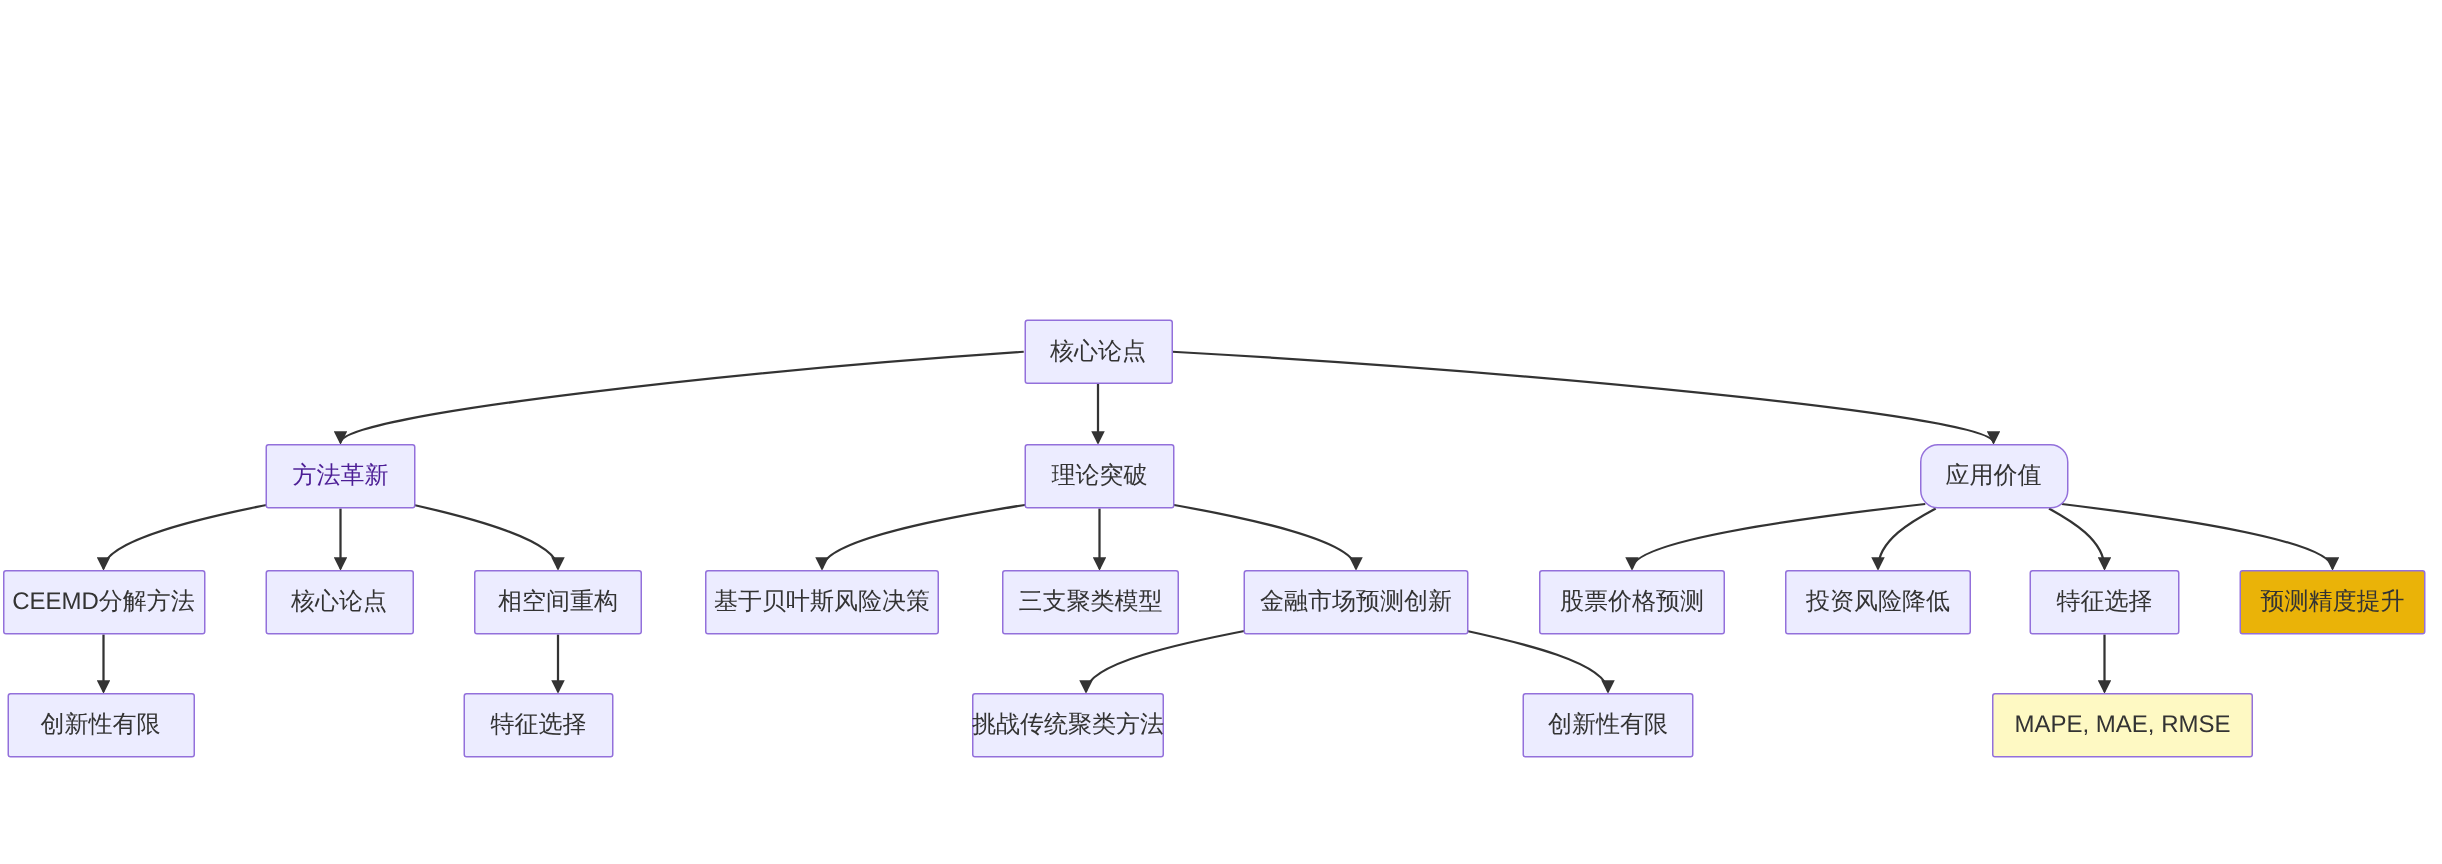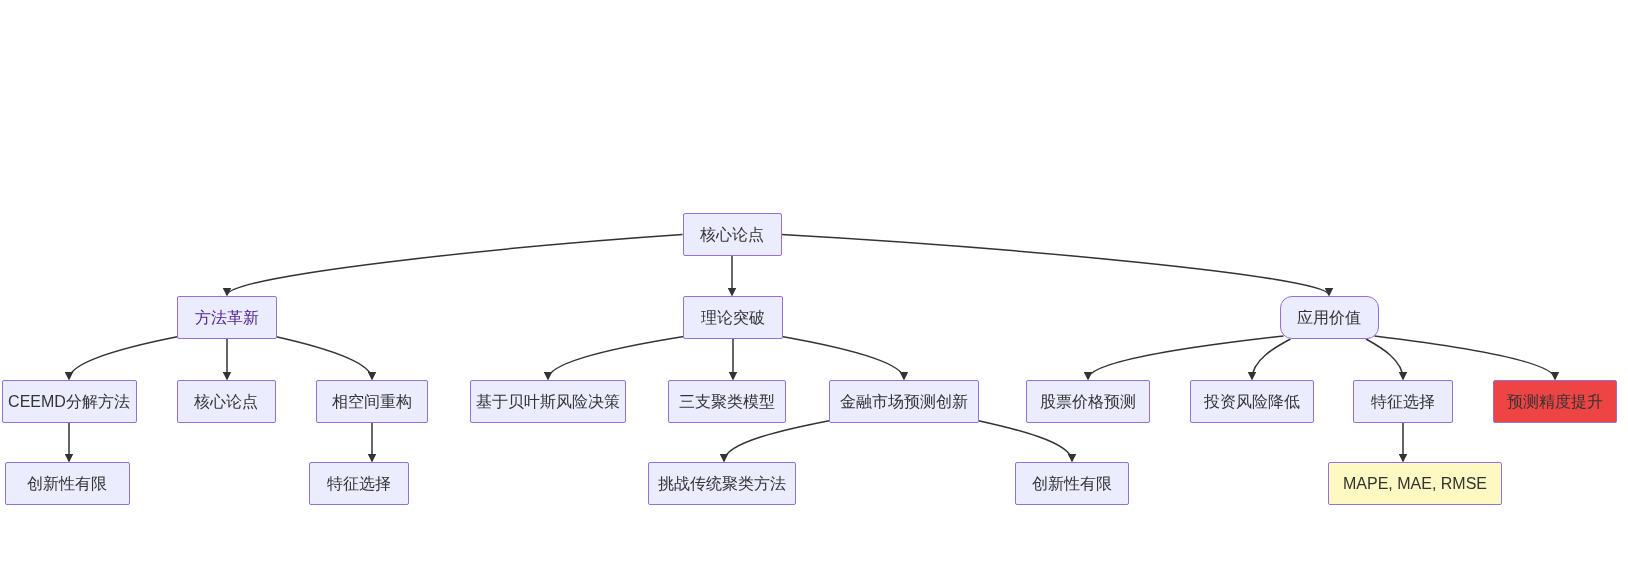--- a/index.html
+++ b/index.html
@@ -80,20 +80,20 @@
       <div class="node" style="left: 1279.5px; top: 296px; width: 99px; height: 43px; background: rgb(236, 236, 255); border-color: rgb(147, 112, 219); color: rgb(51, 51, 51); border-radius: 12px;">应用价值</div>
       <div class="node" style="left: 1.5px; top: 380px; width: 135px; height: 43px; background: rgb(236, 236, 255); border-color: rgb(147, 112, 219); color: rgb(51, 51, 51);">CEEMD分解方法</div>
       <div class="node" style="left: 176.5px; top: 380px; width: 99px; height: 43px; background: rgb(236, 236, 255); border-color: rgb(147, 112, 219); color: rgb(51, 51, 51);">核心论点</div>
       <div class="node" style="left: 316px; top: 380px; width: 112px; height: 43px; background: rgb(236, 236, 255); border-color: rgb(147, 112, 219); color: rgb(51, 51, 51); text-align: center;">相空间重构</div>
       <div class="node" style="left: 470px; top: 380px; width: 156px; height: 43px; background: rgb(236, 236, 255); border-color: rgb(147, 112, 219); color: rgb(51, 51, 51);">基于贝叶斯风险决策</div>
       <div class="node" style="left: 668px; top: 380px; width: 118px; height: 43px; background: rgb(236, 236, 255); border-color: rgb(147, 112, 219); color: rgb(51, 51, 51);">三支聚类模型</div>
       <div class="node" style="left: 829px; top: 380px; width: 150px; height: 43px; background: rgb(236, 236, 255); border-color: rgb(147, 112, 219); color: rgb(51, 51, 51);">金融市场预测创新</div>
       <div class="node" style="left: 1026px; top: 380px; width: 124px; height: 43px; background: rgb(236, 236, 255); border-color: rgb(147, 112, 219); color: rgb(51, 51, 51);">股票价格预测</div>
       <div class="node" style="left: 1190px; top: 380px; width: 124px; height: 43px; background: rgb(236, 236, 255); border-color: rgb(147, 112, 219); color: rgb(51, 51, 51);">投资风险降低</div>
       <div class="node" style="left: 1353px; top: 380px; width: 100px; height: 43px; background: rgb(236, 236, 255); border-color: rgb(147, 112, 219); color: rgb(51, 51, 51);">特征选择</div>
-      <div class="node" style="left: 1493px; top: 380px; width: 124px; height: 43px; background: #ef4444; border-color: rgb(147, 112, 219); color: rgb(51, 51, 51);">预测精度提升</div>
+      <div class="node" style="left: 1493px; top: 380px; width: 124px; height: 43px; background: #eab308; border-color: rgb(147, 112, 219); color: rgb(51, 51, 51);">预测精度提升</div>
       <div class="node" style="left: 4.5px; top: 462px; width: 125px; height: 43px; background: rgb(236, 236, 255); border-color: rgb(147, 112, 219); color: rgb(51, 51, 51);">创新性有限</div>
       <div class="node" style="left: 309px; top: 462px; width: 100px; height: 43px; background: rgb(236, 236, 255); border-color: rgb(147, 112, 219); color: rgb(51, 51, 51);">特征选择</div>
-      <div class="node" style="left: 648px; top: 462px; width: 148px; height: 43px; background: rgb(236, 236, 255); border-color: rgb(147, 112, 219); color: rgb(51, 51, 51);">挑战传统聚类方法</div>
+      <div class="node" style="left: 648px; top: 462px; width: 128px; height: 43px; background: rgb(236, 236, 255); border-color: rgb(147, 112, 219); color: rgb(51, 51, 51);">挑战传统聚类方法</div>
       <div class="node" style="left: 1015px; top: 462px; width: 114px; height: 43px; background: rgb(236, 236, 255); border-color: rgb(147, 112, 219); color: rgb(51, 51, 51);">创新性有限</div>
       <div class="node" style="left: 1328px; top: 462px; width: 174px; height: 43px; background: #fef9c3; border-color: rgb(147, 112, 219); color: rgb(51, 51, 51);">MAPE, MAE, RMSE</div>
     </div>
 </div>
 
 </body></html>

